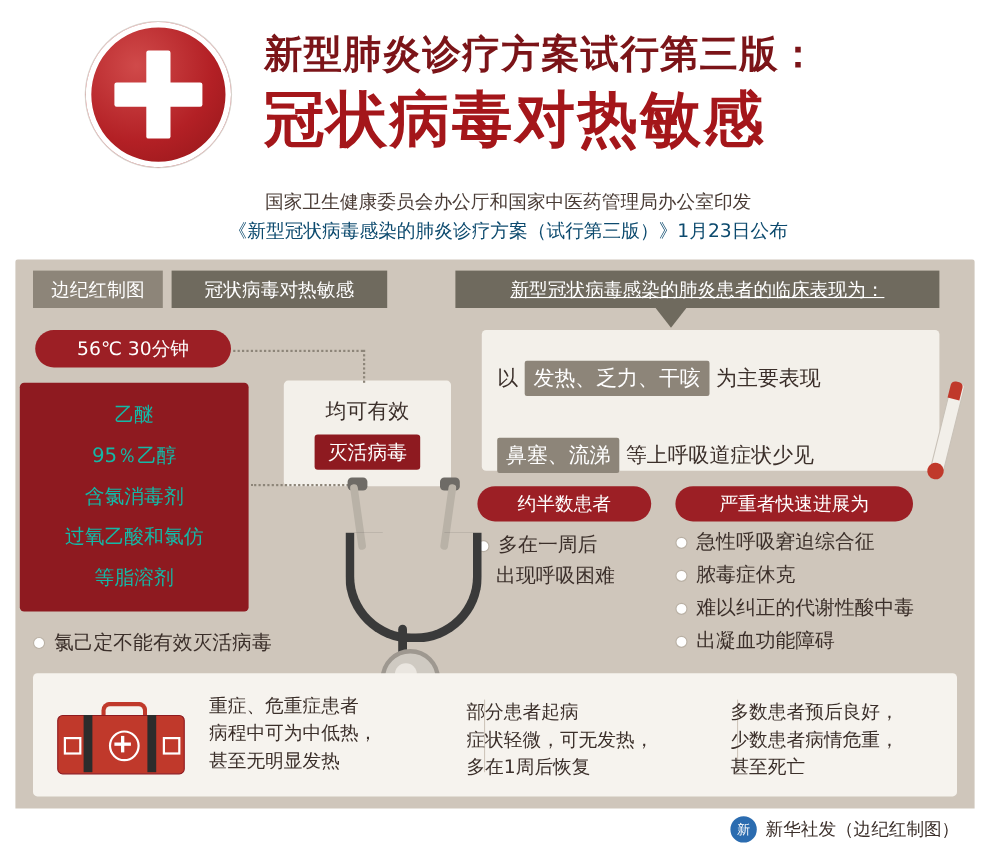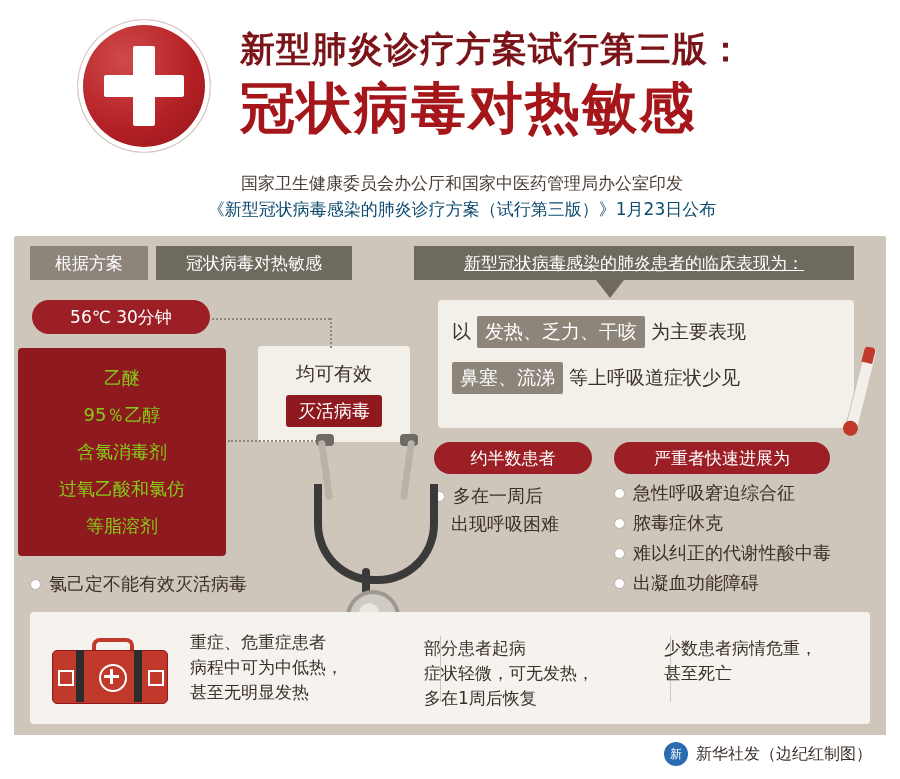--- a/index.html
+++ b/index.html
@@ -37,32 +37,32 @@
   .t-basis{left:30px;top:246px;width:118px;height:34px;}
   .t-heat{left:156px;top:246px;width:196px;height:34px;}
   .t-clinical{left:414px;top:246px;width:440px;height:34px;text-decoration:underline;}
   .t-clinical-tail{position:absolute;left:596px;top:280px;width:0;height:0;border-left:14px solid transparent;border-right:14px solid transparent;border-top:18px solid #6f6a5e;}
 
   .pill{position:absolute;background:#9c1f25;color:#fff;border-radius:17px;font-size:17px;display:flex;align-items:center;justify-content:center;}
   .p-56{left:32px;top:300px;width:178px;height:34px;}
   .p-half{left:434px;top:442px;width:158px;height:32px;}
   .p-severe{left:614px;top:442px;width:216px;height:32px;}
 
-  .redbox{position:absolute;left:18px;top:348px;width:208px;height:208px;background:#8e1a20;border-radius:4px;color:#84cc16;
+  .redbox{position:absolute;left:18px;top:348px;width:208px;height:208px;background:#8e1a20;border-radius:4px;color:#14b8a6;
     display:flex;flex-direction:column;justify-content:space-evenly;align-items:center;font-size:18px;padding:4px 0;box-sizing:border-box;}
   .redbox div{line-height:22px;}
 
   .whitebox{position:absolute;background:#f3f0ea;border-radius:4px;}
   .wb-inactivate{left:258px;top:346px;width:152px;height:96px;display:flex;flex-direction:column;align-items:center;justify-content:center;gap:8px;}
   .wb-inactivate .line1{font-size:19px;color:#3b2f2a;}
   .wb-inactivate .line2{background:#8e1a20;color:#fff;font-size:18px;padding:4px 12px;border-radius:3px;}
 
   .wb-symptoms{left:438px;top:300px;width:416px;height:128px;padding:16px 14px;box-sizing:border-box;}
   .sym-row{display:flex;align-items:center;font-size:19px;color:#3b2f2a;margin-bottom:14px;}
-  .hl{background:#8d8579;color:#fff;padding:3px 8px;margin:0 6px;border-radius:2px;}
+  .hl{background:#8d8579;color:#fff;padding:3px 8px;margin:12px 6px;border-radius:2px;}
 
   .chlor{position:absolute;left:30px;top:572px;width:330px;font-size:18px;color:#3b2f2a;display:flex;align-items:center;}
   .dot{width:9px;height:9px;border-radius:50%;background:#ffffff;border:1px solid #b9b0a4;display:inline-block;margin-right:8px;flex:none;}
 
   .list{position:absolute;font-size:18px;color:#3b2f2a;line-height:26px;}
   .list div{display:flex;align-items:center;margin-bottom:4px;}
   .l-half{left:434px;top:484px;width:180px;}
   .l-half .txt{line-height:24px;}
   .l-severe{left:614px;top:480px;width:250px;}
 
@@ -122,21 +122,21 @@
   <div class="header">
     <div class="cross-logo"></div>
     <div class="title1">新型肺炎诊疗方案试行第三版：</div>
     <div class="title2">冠状病毒对热敏感</div>
     <div class="sub1">国家卫生健康委员会办公厅和国家中医药管理局办公室印发</div>
     <div class="sub2">《新型冠状病毒感染的肺炎诊疗方案（试行第三版）》1月23日公布</div>
   </div>
 
   <div class="panel"></div>
 
-  <div class="ribbon tab-gray t-basis">根据方案</div>
+  <div class="ribbon tab-gray t-basis">边纪红制图</div>
   <div class="ribbon tab-dark t-heat">冠状病毒对热敏感</div>
   <div class="ribbon tab-dark t-clinical">新型冠状病毒感染的肺炎患者的临床表现为：</div>
   <div class="t-clinical-tail"></div>
 
   <div class="pill p-56">56℃  30分钟</div>
 
   <div class="redbox">
     <div>乙醚</div>
     <div>95％乙醇</div>
     <div>含氯消毒剂</div>
@@ -237,20 +237,21 @@
     <div>重症、危重症患者</div>
     <div>病程中可为中低热，</div>
     <div>甚至无明显发热</div>
   </div>
   <div class="bcol b2">
     <div>部分患者起病</div>
     <div>症状轻微，可无发热，</div>
     <div>多在1周后恢复</div>
   </div>
   <div class="bcol b3">
+    <div>多数患者预后良好，</div>
     <div>少数患者病情危重，</div>
     <div>甚至死亡</div>
   </div>
 
   <div class="footer"></div>
   <div class="credit">
     <span class="xh-logo">新</span>
     <span>新华社发（边纪红制图）</span>
   </div>
 

